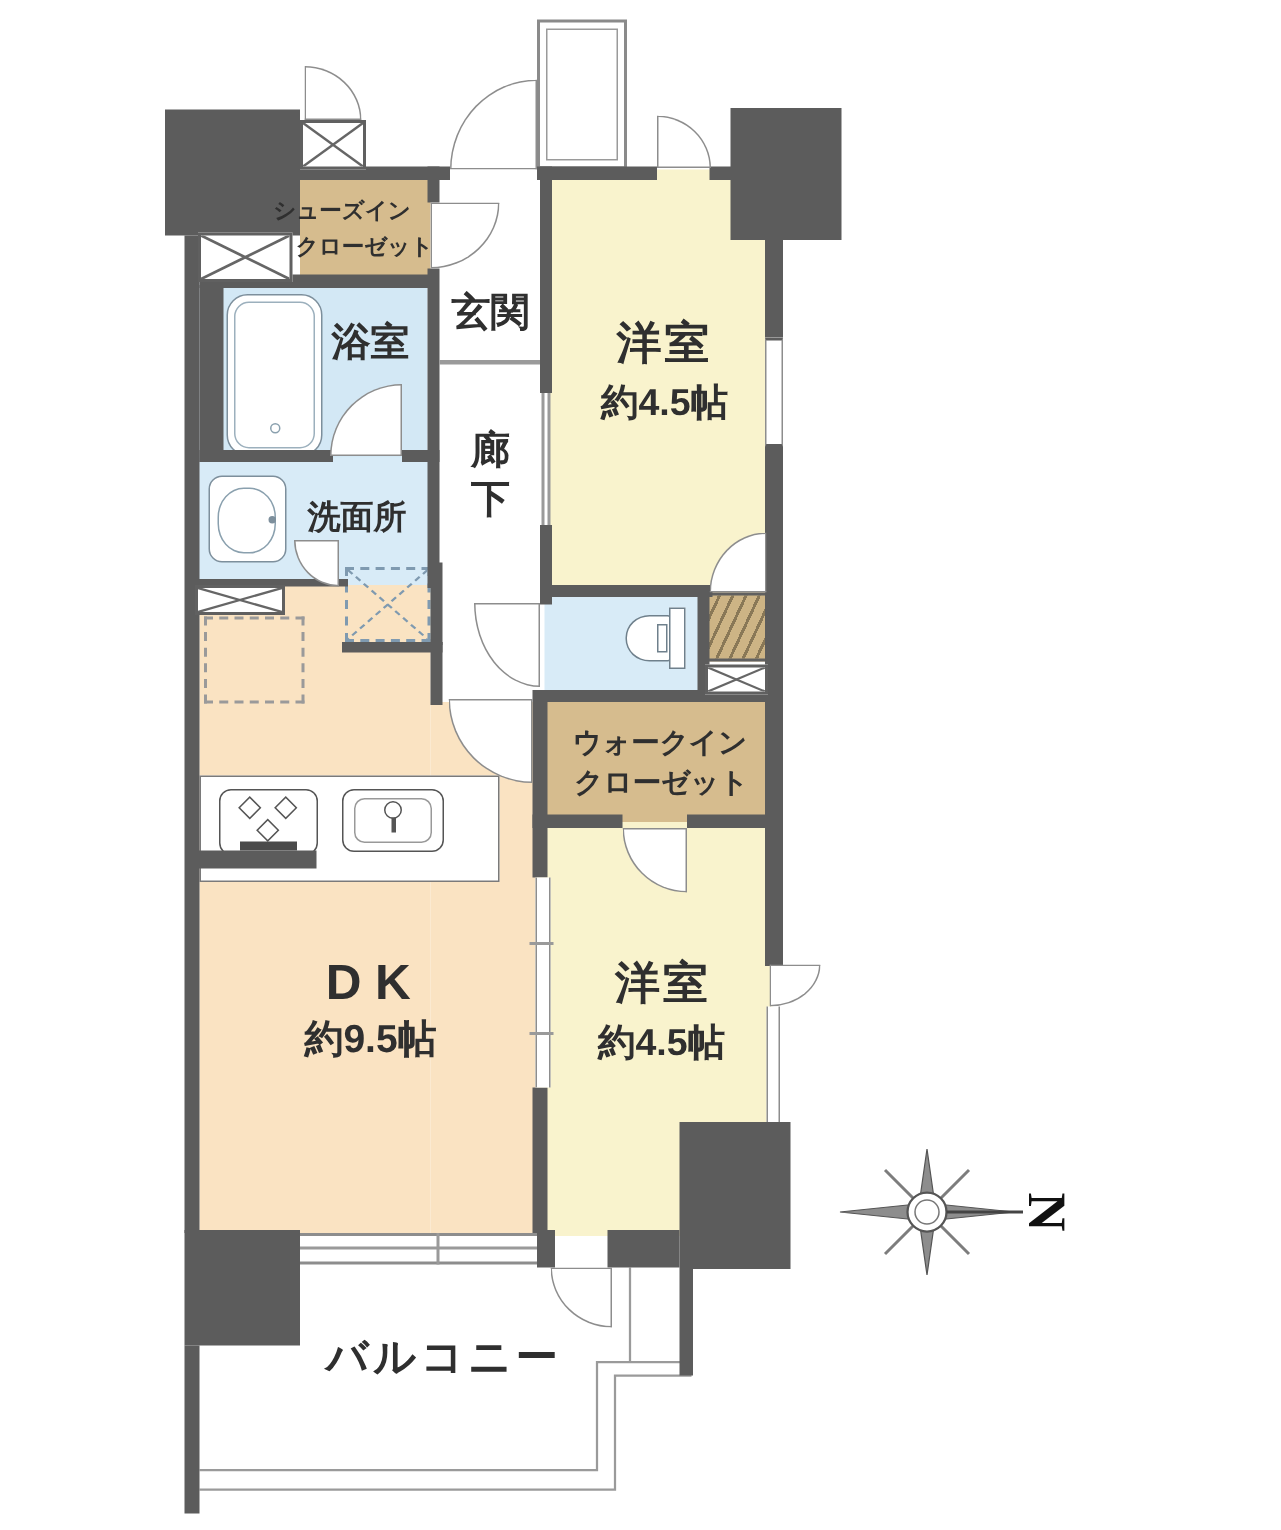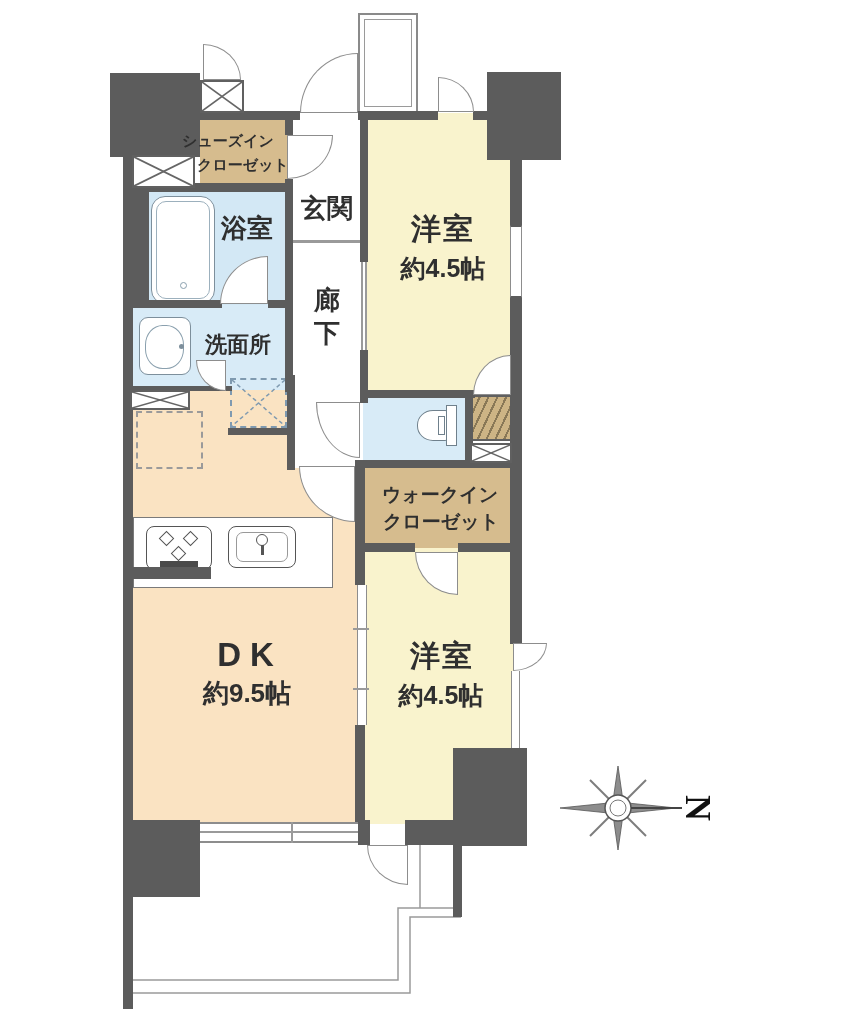--- a/index.html
+++ b/index.html
@@ -198,14 +198,15 @@
   <div class="lbl" style="left:327px;top:333px;font-size:26px;">下</div>
   <div class="lbl" style="left:238px;top:345px;font-size:22px;">洗面所</div>
   <div class="lbl" style="left:443px;top:229px;font-size:30px;letter-spacing:2px;">洋室</div>
   <div class="lbl" style="left:443px;top:268px;font-size:25px;">約4.5帖</div>
   <div class="lbl" style="left:440px;top:495px;font-size:19px;">ウォークイン</div>
   <div class="lbl" style="left:441px;top:522px;font-size:19px;">クローゼット</div>
   <div class="lbl" style="left:250px;top:655px;font-size:33px;letter-spacing:9px;">DK</div>
   <div class="lbl" style="left:247px;top:693px;font-size:26px;">約9.5帖</div>
   <div class="lbl" style="left:442px;top:656px;font-size:30px;letter-spacing:2px;">洋室</div>
   <div class="lbl" style="left:441px;top:695px;font-size:25px;">約4.5帖</div>
+  <div class="lbl" style="left:296px;top:905px;font-size:28px;letter-spacing:3px;">バルコニー</div>
 
 </div>
 
 </body></html>

